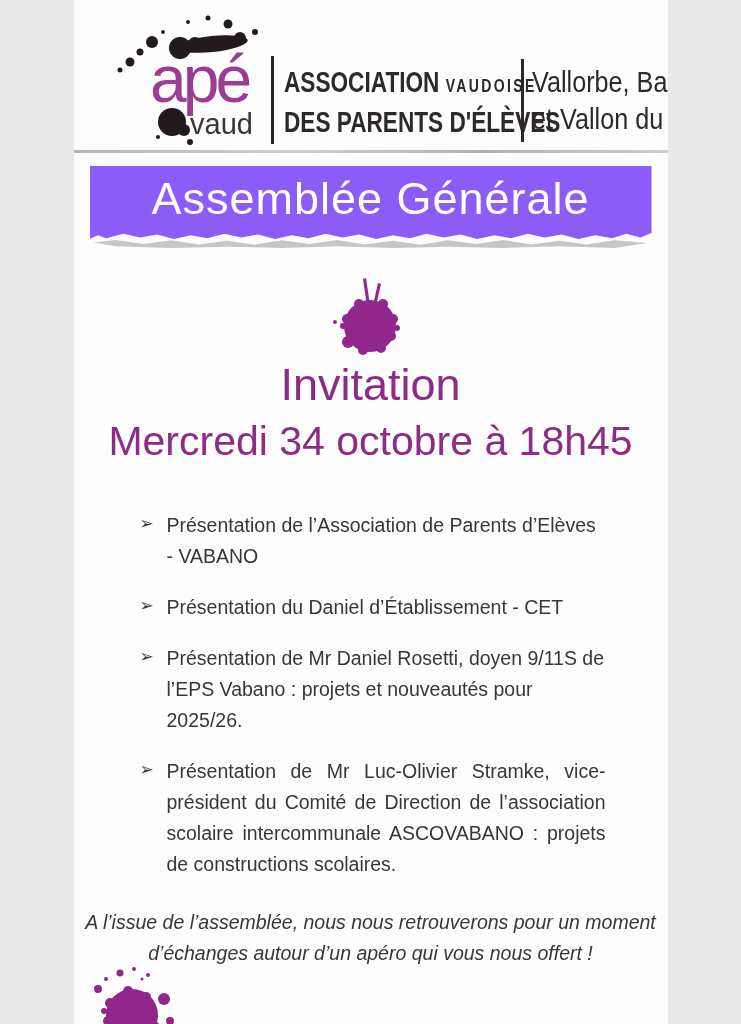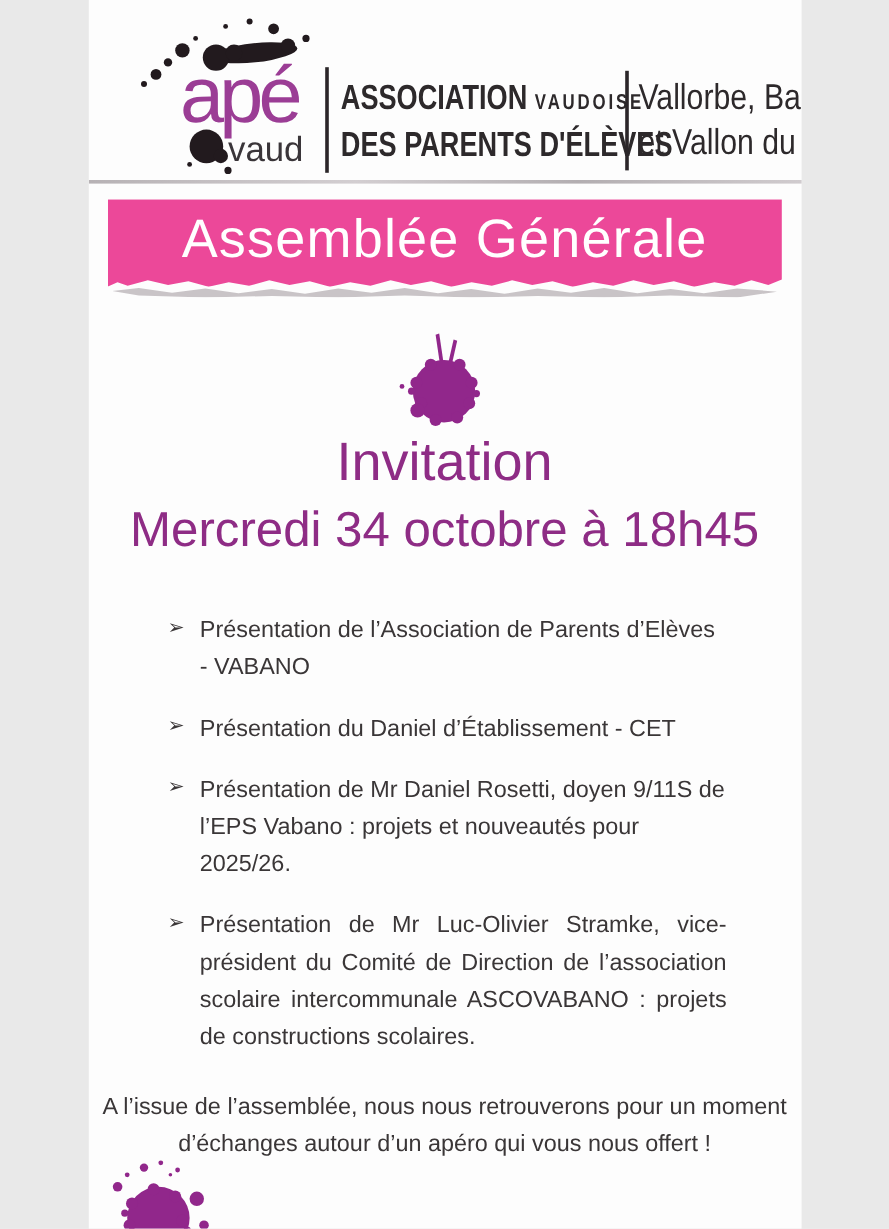--- a/index.html
+++ b/index.html
@@ -27,21 +27,21 @@
   .area {
     position:absolute; left:458px; top:63px;
     transform:scaleX(0.84); transform-origin:left top;
     color:#2d292b; font-size:30px; line-height:37px; white-space:nowrap;
   }
 
   
   .gray-line { height:3px; width:741px;
     background:linear-gradient(90deg,#b7b2b5,#d3ced1 30%,#b3aeb1 55%,#d0cbce 80%,#b7b2b5); }
   .banner {
-    margin:13px 16px 0; height:76px; background:#ec4899;
+    margin:13px 16px 0; height:76px; background:#8b5cf6;
     display:flex; align-items:center; justify-content:center; padding-bottom:10px;
     clip-path:polygon(0 0,100% 0,100% 88%,98% 94%,95.5% 89%,93% 95%,90% 91%,87% 96%,84% 90%,81% 94%,78% 89%,75% 95%,72% 91%,69% 96%,66% 90%,63% 94%,60% 89%,57% 95%,54% 91%,51% 96%,48% 90%,45% 94%,42% 89%,39% 95%,36% 91%,33% 96%,30% 90%,27% 94%,24% 89%,21% 95%,18% 91%,15% 96%,12% 90%,9% 94%,6% 89%,3% 95%,1.5% 91%,0 96%);
   }
   .banner-title { color:#ffffff; font-size:45px; font-weight:normal; letter-spacing:1px; }
   .torn-shadow {
     margin:-3px 20px 0; height:9px; background:#c9c4c7;
     clip-path:polygon(0 40%,4% 10%,9% 55%,14% 15%,19% 60%,24% 20%,29% 65%,34% 15%,39% 55%,44% 10%,49% 60%,54% 20%,59% 65%,64% 15%,69% 55%,74% 10%,79% 60%,84% 20%,89% 60%,94% 15%,100% 45%,94% 100%,84% 80%,74% 100%,64% 85%,54% 100%,44% 80%,34% 100%,24% 85%,14% 100%,4% 80%);
   }
 
   
@@ -51,21 +51,21 @@
   .location  { text-align:center; color:#8e2c85; font-size:27px; margin-top:12px; line-height:1.1; }
 
   
   .agenda { margin:46px 62px 0 66px; }
   .agenda-item { display:flex; margin-bottom:20px; }
   .arrow { width:27px; flex:none; font-size:17px; color:#3a3637; padding-top:3px; }
   .item-text { flex:1; font-size:19.5px; line-height:31px; color:#3a3637; }
   .item-text.justify { text-align:justify; }
 
   
-  .closing { margin-top:27px; text-align:center; font-size:19.5px; line-height:31px; color:#3a3637; }
+  .closing { margin-top:27px; text-align:center; font-size:19.5px; line-height:31px; color:#3a3637;font-style:italic; }
 
   
   .footer { position:relative; height:86px; margin-top:4px; }
   .splat-bottom { position:absolute; left:16px; top:-8px; }
   .website {
     position:absolute; left:0; right:0; bottom:2px; text-align:left;
     color:#8e2c85; font-size:31px;
   }
   .purple-bar { margin:8px 16px 0; height:26px; background:#8e2c85; }
 </style>

